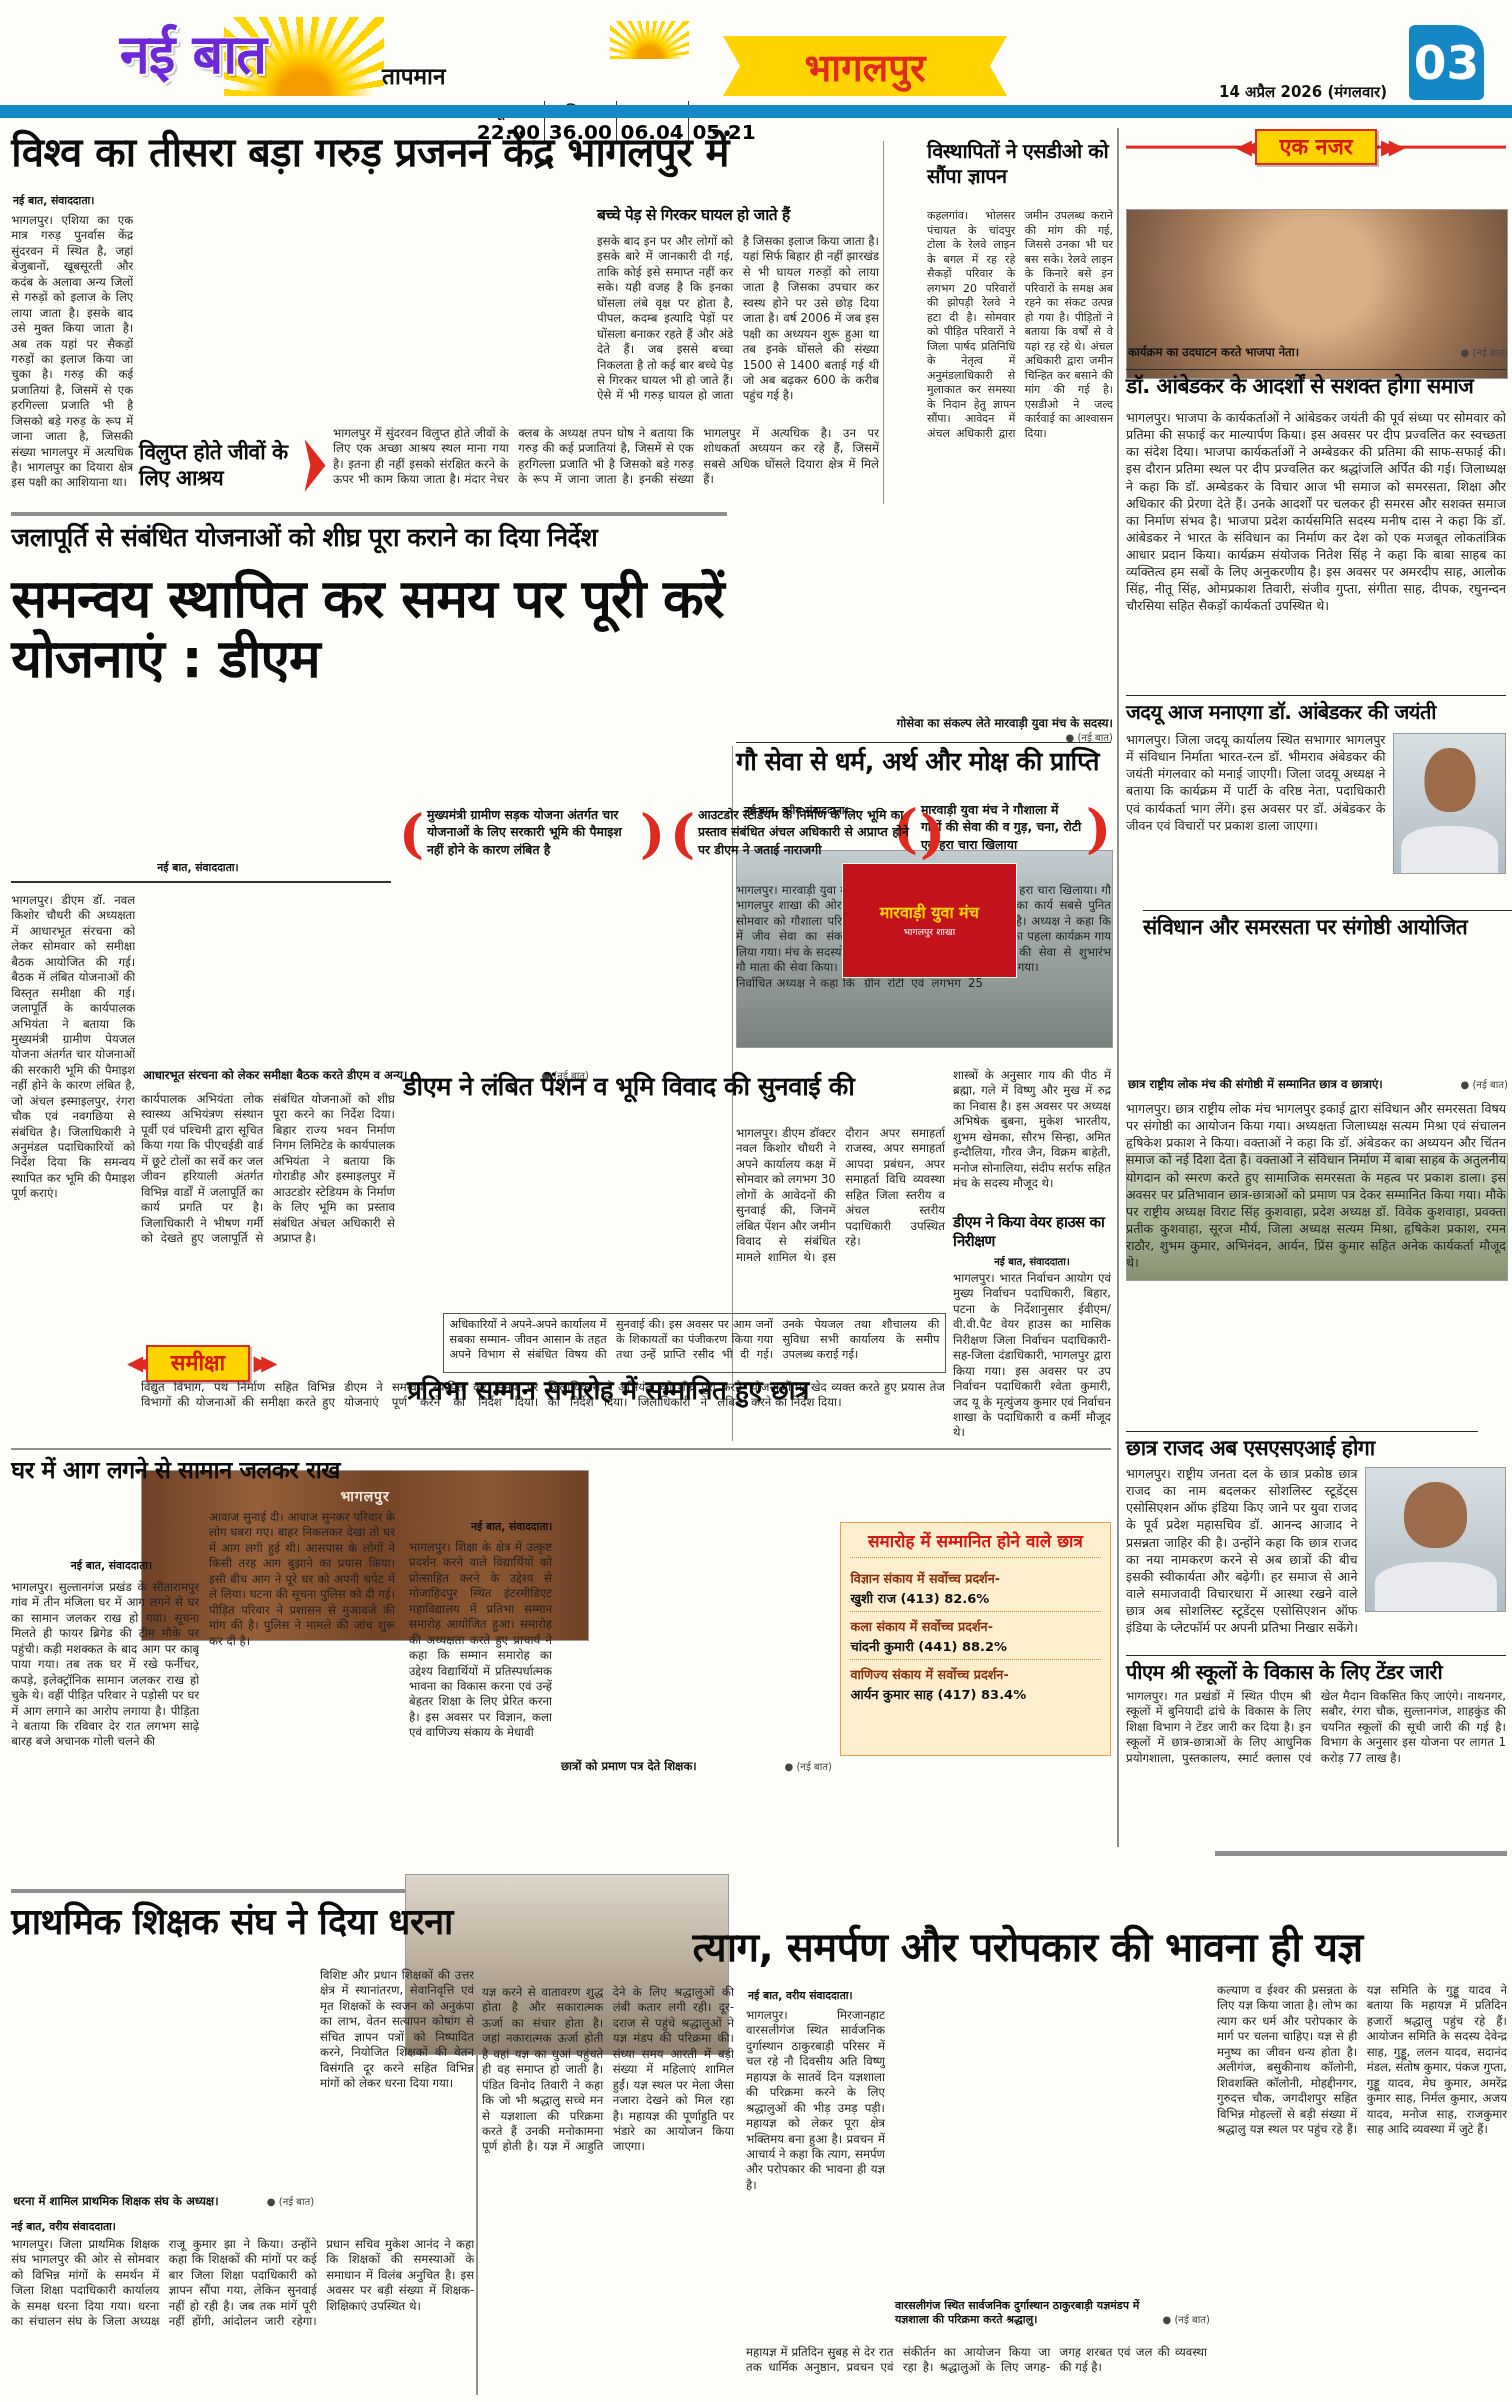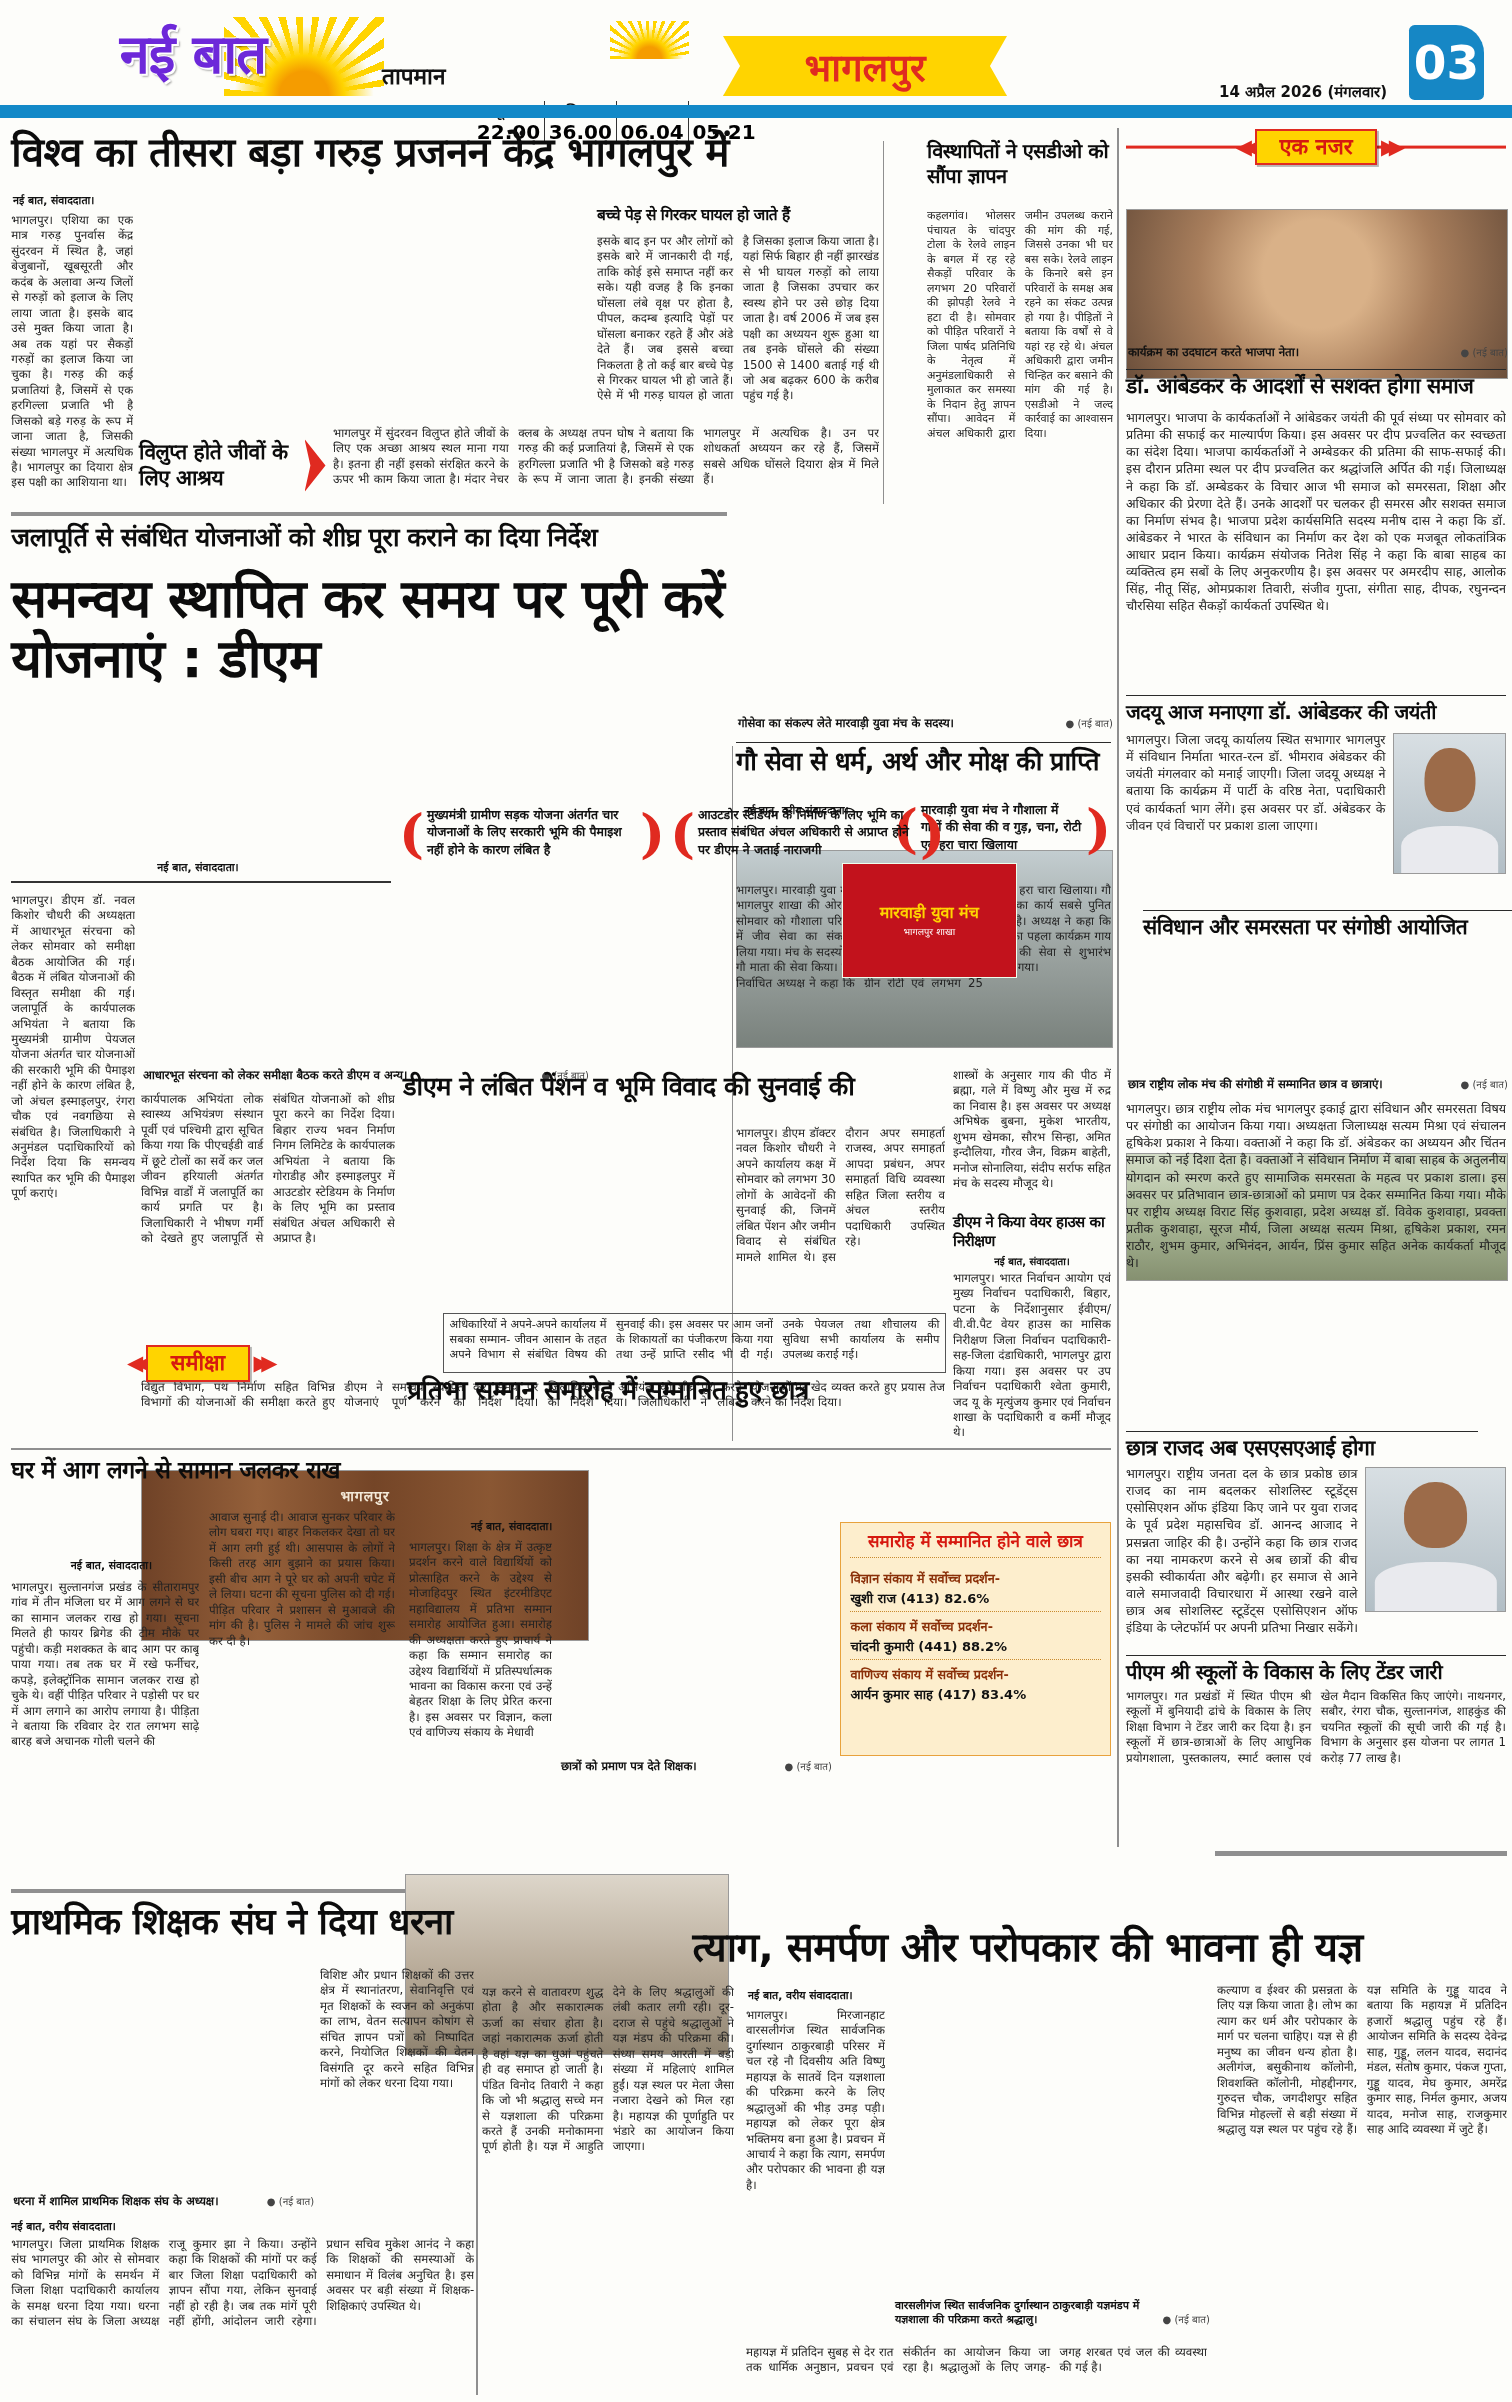--- a/index.html
+++ b/index.html
@@ -192,21 +192,21 @@
 
   <div class="abs hl" style="left:11.3px;top:569px;width:719px;font-size:53px;letter-spacing:-0.9px;line-height:1.14;">समन्वय स्थापित कर समय पर पूरी करें योजनाएं : डीएम</div>
   <div class="abs hl" style="left:11.3px;top:524px;width:718px;font-size:25.4px;white-space:nowrap;">जलापूर्ति से संबंधित योजनाओं को शीघ्र पूरा कराने का दिया निर्देश</div>
 
   <div class="abs photo ph-crowd" style="left:736px;top:514px;width:375px;height:196px;">
     <div class="banner">
       <div class="bt">मारवाड़ी युवा मंच</div>
       <div class="bs">भागलपुर शाखा</div>
     </div>
   </div>
-  <div class="abs cap" style="left:736px;top:712px;width:375px;">
+  <div class="abs cap" style="left:736px;top:712px;width:375px;flex-direction:column;">
     <span>गोसेवा का संकल्प लेते मारवाड़ी युवा मंच के सदस्य।</span>
     <span class="cr">● (नई बात)</span>
   </div>
 
   <div class="abs hl rule-top" style="left:736px;top:742px;width:375px;font-size:25.4px;">गौ सेवा से धर्म, अर्थ और मोक्ष की प्राप्ति</div>
   <div class="abs byline" style="left:744px;top:802px;">नई बात, वरीय संवाददाता।</div>
   <div class="abs qq" style="left:893px;top:797px;width:218px;height:81px;">
     <span class="pp">(</span>
     <span class="qt">मारवाड़ी युवा मंच ने गौशाला में गायों की सेवा की व गुड़, चना, रोटी एवं हरा चारा खिलाया</span>
     <span class="pp">)</span>

